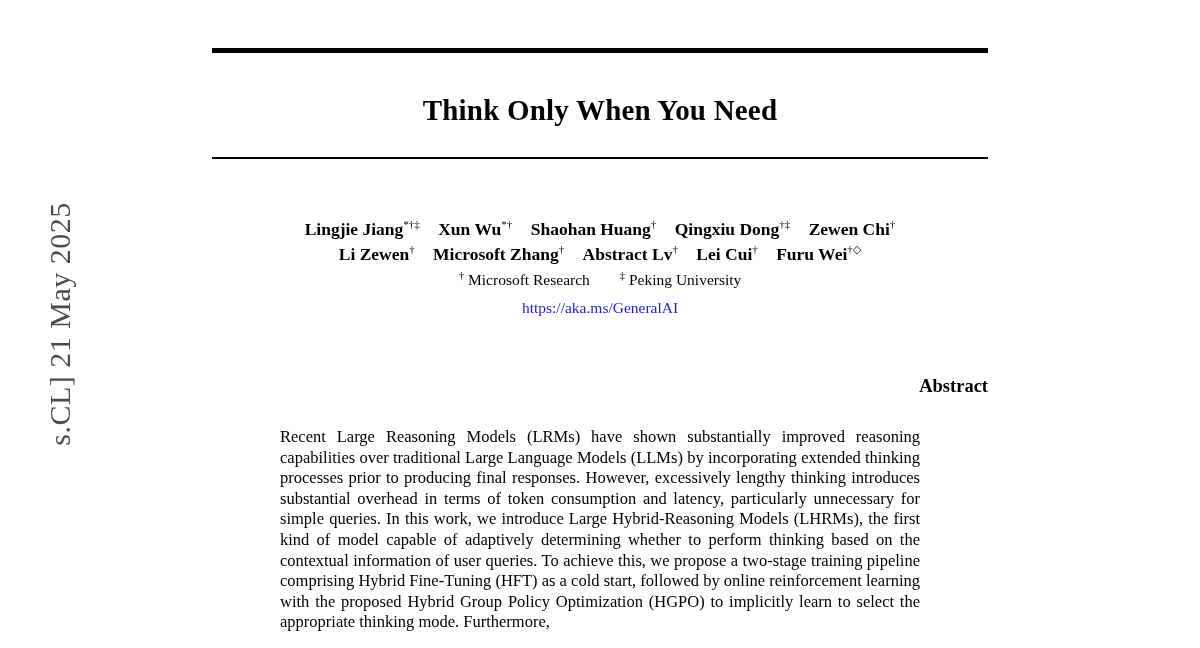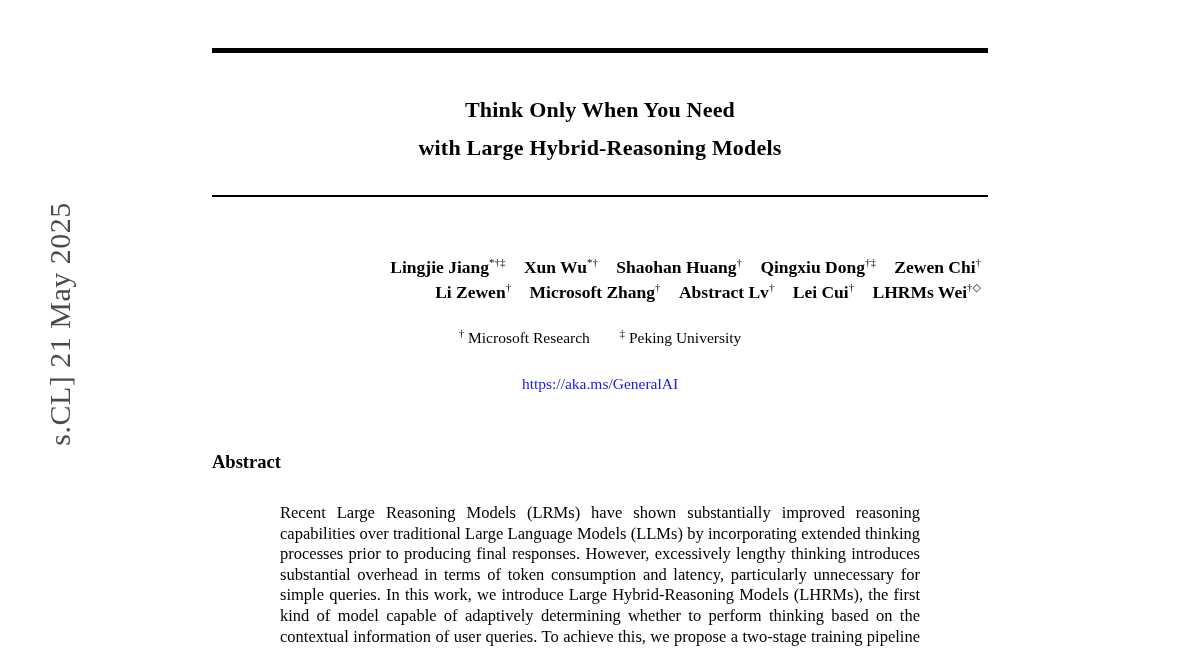--- a/index.html
+++ b/index.html
@@ -57,63 +57,62 @@
   }
   .rule-thin {
     height: 2px;
     background: #000000;
     margin-top: 0px;
   }
 
   .title {
     text-align: center;
     font-weight: bold;
-    font-size: 22px;
+    font-size: 29px;
     line-height: 38px;
     margin-top: 38px;
     margin-bottom: 28px;
     letter-spacing: 0.2px;
   }
   .title .line2 { display: block; }
 
   .authors {
     margin-top: 58px;
     text-align: center;
     font-size: 17.5px;
     line-height: 25px;
   }
   .authors .row {
     font-weight: bold;
     white-space: nowrap;
-    text-align: right;
   }
   .authors .row .name { margin: 0 7px; }
   sup { font-size: 11px; font-weight: normal; vertical-align: super; line-height: 0; }
   .authors .row .name sup { font-weight: normal; }
 
   .affil {
     text-align: center;
     font-size: 15.5px;
-    margin-top: 20px;
+    margin-top: 0;
     font-weight: normal;
   }
   .affil .sep { display: inline-block; width: 22px; }
 
   .url {
     text-align: center;
     font-size: 15.5px;
-    margin-top: 21px;
+    margin-top: 3px;
   }
   .url a {
     color: #1a1ae6;
     text-decoration: none;
   }
 
   .abstract-head {
-    text-align: left;
+    text-align: right;
     font-weight: bold;
     font-size: 18.5px;
     margin-top: 56px;
   }
 
   .abstract-body {
     margin: 30px auto 0 auto;
     width: 640px;
     font-size: 16.5px;
     line-height: 20.6px;
@@ -131,39 +130,38 @@
   <div class="arxiv-stamp">
     <div class="vtext">s.CL]  21 May 2025</div>
   </div>
 
   <div class="paper">
 
     <div class="rule-thick"></div>
 
     <div class="title">
       <span>Think Only When You Need</span>
-      <span class="line2">with Large Hybrid-Reasoning Models</span>
     </div>
 
     <div class="rule-thin"></div>
 
     <div class="authors">
       <div class="row">
         <span class="name"><span>Lingjie Jiang</span><sup>*†‡</sup></span>
         <span class="name"><span>Xun Wu</span><sup>*†</sup></span>
         <span class="name"><span>Shaohan Huang</span><sup>†</sup></span>
         <span class="name"><span>Qingxiu Dong</span><sup>†‡</sup></span>
         <span class="name"><span>Zewen Chi</span><sup>†</sup></span>
       </div>
       <div class="row">
         <span class="name"><span>Li Zewen</span><sup>†</sup></span>
         <span class="name"><span>Microsoft Zhang</span><sup>†</sup></span>
         <span class="name"><span>Abstract Lv</span><sup>†</sup></span>
         <span class="name"><span>Lei Cui</span><sup>†</sup></span>
-        <span class="name"><span>LHRMs Wei</span><sup>†◇</sup></span>
+        <span class="name"><span>Furu Wei</span><sup>†◇</sup></span>
       </div>
 
       <div class="affil">
         <sup>†</sup>
         <span>Microsoft Research</span>
         <span class="sep"></span>
         <sup>‡</sup>
         <span>Peking University</span>
       </div>
 

